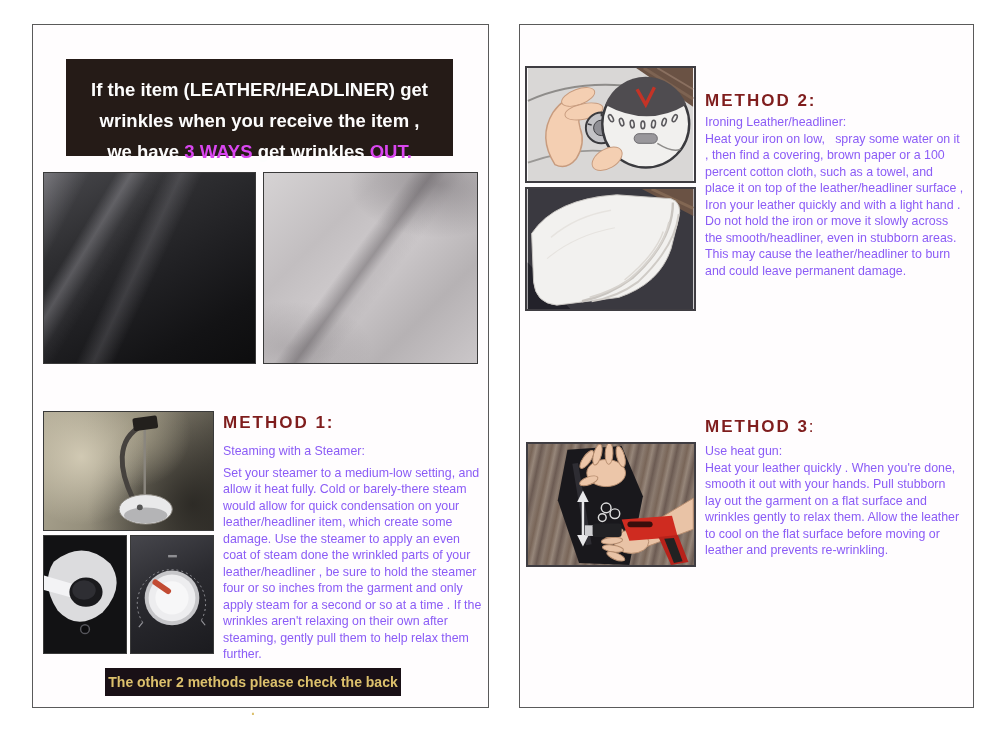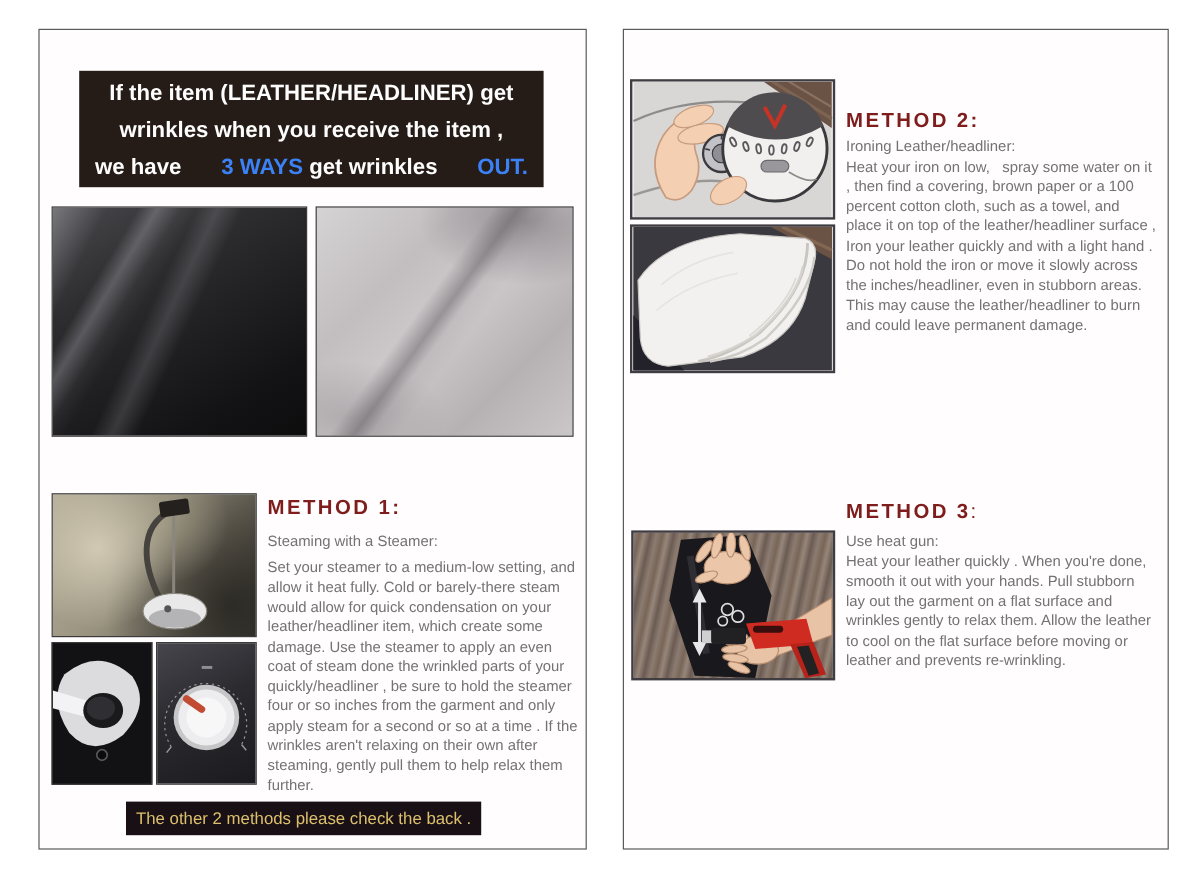--- a/index.html
+++ b/index.html
@@ -6,37 +6,37 @@
   .page{position:relative;width:1000px;height:734px;background:#ffffff;
         font-family:"Liberation Sans",sans-serif;color:#1c1c1c;overflow:hidden;}
   .panel{position:absolute;top:24px;height:684px;background:#fffdfe;
          border:1px solid #5a5a5a;box-sizing:border-box;}
   .panel-left{left:32px;width:457px;}
   .panel-right{left:519px;width:455px;}
 
   
   .banner{position:absolute;left:33px;top:34px;width:387px;height:97px;
           background:#251b17;color:#fdfdfd;text-align:center;font-weight:bold;
-          font-size:18.5px;line-height:31px;padding-top:2px;box-sizing:border-box;}
-  .banner .hl{color:#3b82f6;margin-left:28px;}
+          font-size:18.5px;line-height:31px;padding-top:15px;box-sizing:border-box;}
+  .banner .hl{color:#d946ef;}
   .footer-note{position:absolute;left:72px;top:643px;width:296px;height:28px;
-          background:#191016;color:#dcc06c;font-size:14px;font-weight:normal;
+          background:#191016;color:#dcc06c;font-size:14px;font-weight:bold;
           text-align:center;line-height:28px;}
 
   
   .text-block{position:absolute;}
   .method-heading{font-size:17px;font-weight:bold;letter-spacing:2px;color:#7f1d1d;}
   .method-heading .colon{font-weight:normal;letter-spacing:0;}
   #method1-text{left:190px;top:388px;width:268px;}
   #method1-text .method-heading{margin-bottom:10px;}
   #method2-text{left:185px;top:66px;width:272px;}
   #method2-text .method-heading{margin-bottom:3px;}
   #method3-text{left:185px;top:392px;width:272px;}
   #method3-text .method-heading{margin-bottom:6px;}
-  .line{font-size:12.4px;line-height:16.5px;white-space:pre;color:#737373;}
+  .line{font-size:12.4px;line-height:16.5px;white-space:pre;color:#8b5cf6;}
   .m1 .line:first-child{margin-bottom:5px;}
 
   
   .photo{position:absolute;border:1px solid #3a3a3a;box-sizing:border-box;overflow:hidden;}
   .illus{position:absolute;border:2px solid #3f3d42;box-sizing:border-box;overflow:hidden;}
   .photo svg,.illus svg{display:block;width:100%;height:100%;}
 
   #photo-leather{left:10px;top:147px;width:213px;height:192px;
     background:
      linear-gradient(117deg, rgba(185,183,190,0.42) 0%, rgba(185,183,190,0) 15%),
@@ -116,21 +116,21 @@
     <div class="text-block" id="method1-text">
       <div class="method-heading">METHOD 1:</div>
       <div class="body-lines m1">
           <div class="line">Steaming with a Steamer:</div>
           <div class="line">Set your steamer to a medium-low setting, and</div>
           <div class="line">allow it heat fully. Cold or barely-there steam</div>
           <div class="line">would allow for quick condensation on your</div>
           <div class="line">leather/headliner item, which create some</div>
           <div class="line">damage. Use the steamer to apply an even</div>
           <div class="line">coat of steam done the wrinkled parts of your</div>
-          <div class="line">quickly/headliner , be sure to hold the steamer</div>
+          <div class="line">leather/headliner , be sure to hold the steamer</div>
           <div class="line">four or so inches from the garment and only</div>
           <div class="line">apply steam for a second or so at a time . If the</div>
           <div class="line">wrinkles aren't relaxing on their own after</div>
           <div class="line">steaming, gently pull them to help relax them</div>
           <div class="line">further.</div>
         </div>
     </div>
 
     <div class="footer-note">The other 2 methods please check the back .</div>
   </section>
@@ -189,21 +189,21 @@
     <div class="text-block" id="method2-text">
       <div class="method-heading">METHOD 2:</div>
       <div class="body-lines">
           <div class="line">Ironing Leather/headliner:</div>
           <div class="line">Heat your iron on low,   spray some water on it</div>
           <div class="line">, then find a covering, brown paper or a 100</div>
           <div class="line">percent cotton cloth, such as a towel, and</div>
           <div class="line">place it on top of the leather/headliner surface ,</div>
           <div class="line">Iron your leather quickly and with a light hand .</div>
           <div class="line">Do not hold the iron or move it slowly across</div>
-          <div class="line">the inches/headliner, even in stubborn areas.</div>
+          <div class="line">the smooth/headliner, even in stubborn areas.</div>
           <div class="line">This may cause the leather/headliner to burn</div>
           <div class="line">and could leave permanent damage.</div>
         </div>
     </div>
 
     <div class="text-block" id="method3-text">
       <div class="method-heading"><span>METHOD 3</span><span class="colon">:</span></div>
       <div class="body-lines">
           <div class="line">Use heat gun:</div>
           <div class="line">Heat your leather quickly . When you're done,</div>

